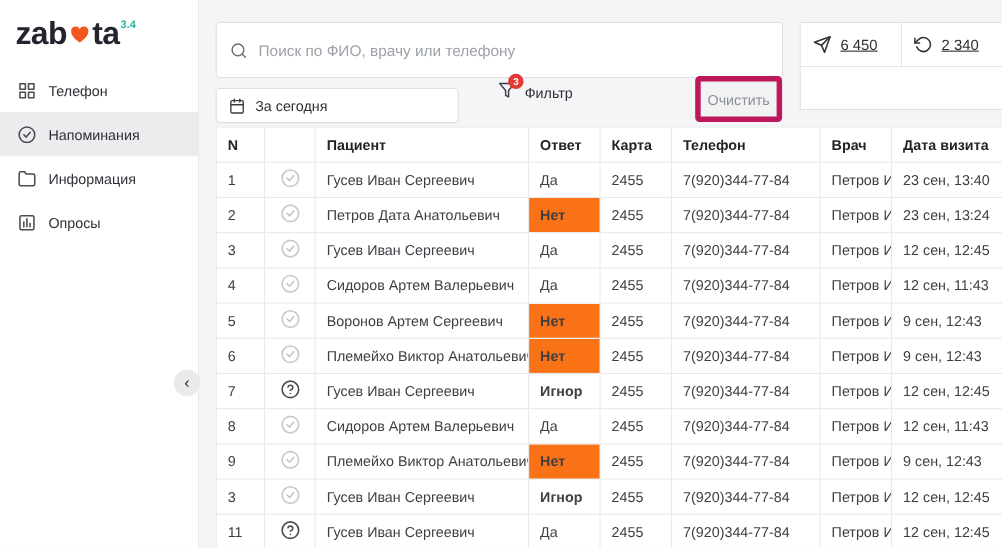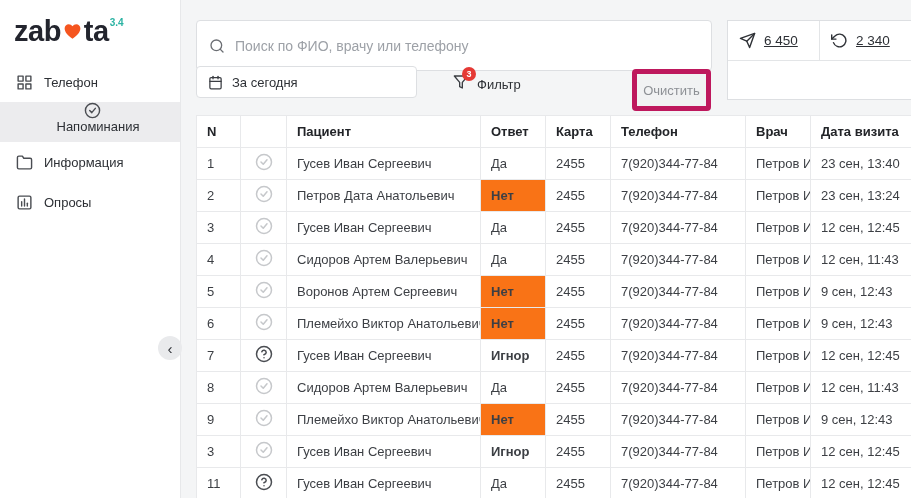--- a/index.html
+++ b/index.html
@@ -10,35 +10,35 @@
 
   
   .sidebar { position:absolute; left:0; top:0; width:181px; height:498px; background:#fff; border-right:1px solid #e7e8ea; z-index:2; }
   .logo { display:flex; align-items:flex-start; padding:14px 0 0 14px; height:58px; }
   .logo-text { font-size:29px; font-weight:700; color:#23252e; letter-spacing:-0.5px; line-height:34px; }
   .logo-heart { margin:6px 1px 0 1px; color:#f5551f; }
   .logo-heart svg { width:21px; height:21px; }
   .logo-version { font-size:10px; font-weight:700; color:#2bb3a3; margin-top:3px; margin-left:1px; }
   .menu { margin-top:4px; }
   .menu-item { display:flex; align-items:center; height:40px; padding-left:16px; cursor:pointer; color:#44474c; }
-  .menu-item.active { background:#ececee;flex-direction:column; }
+  .menu-item.active { background:#ececee; }
   .menu-item .icon { color:#4a4d52; margin-right:11px; }
   .menu-item .icon svg { width:17px; height:17px; }
   .menu-label { font-size:13px; color:#2d3035; }
   .collapse-btn { position:absolute; left:158px; top:336px; width:24px; height:24px; border-radius:50%; background:#e9eaec; display:flex; align-items:center; justify-content:center; font-size:15px; color:#2d3035; cursor:pointer; z-index:3; }
 
   
   .main { position:absolute; left:181px; top:0; width:730px; height:498px; }
   .search-box { position:absolute; left:15px; top:20px; width:516px; height:51px; background:#fff; border:1px solid #dddfe2; border-radius:4px; display:flex; align-items:center; padding:0 12px; }
   .search-box .icon { color:#6b6e73; margin-right:10px; }
   .search-box .icon svg { width:16px; height:16px; }
   .search-box input { border:none; outline:none; flex:1; font-size:14px; font-family:"Liberation Sans",sans-serif; color:#2d3035; background:transparent; }
   .search-box input::placeholder { color:#9da1a7; }
 
-  .date-btn { position:absolute; left:15px; top:66px; width:221px; height:32px; background:#fff; border:1px solid #dddfe2; border-radius:4px; display:flex; align-items:center; padding:0 11px; cursor:pointer; }
+  .date-btn { position:absolute; left:15px; top:80px; width:221px; height:32px; background:#fff; border:1px solid #dddfe2; border-radius:4px; display:flex; align-items:center; padding:0 11px; cursor:pointer; }
   .date-btn .icon { color:#3a3d42; margin-right:9px; }
   .date-btn .icon svg { width:15px; height:15px; }
   .date-label { font-size:13px; color:#2d3035; }
 
   .filter-btn { position:absolute; left:272px; top:70px; height:28px; display:flex; align-items:center; cursor:pointer; }
   .funnel-wrap { position:relative; margin-right:8px; }
   .funnel-wrap .icon { color:#3a3d42; }
   .funnel-wrap .icon svg { width:16px; height:16px; }
   .filter-badge { position:absolute; top:-7px; right:-7px; min-width:14px; height:14px; border-radius:7px; background:#e53935; color:#fff; font-size:9px; font-weight:700; display:flex; align-items:center; justify-content:center; padding:0 3px; }
   .filter-label { font-size:13px; color:#2d3035; }

